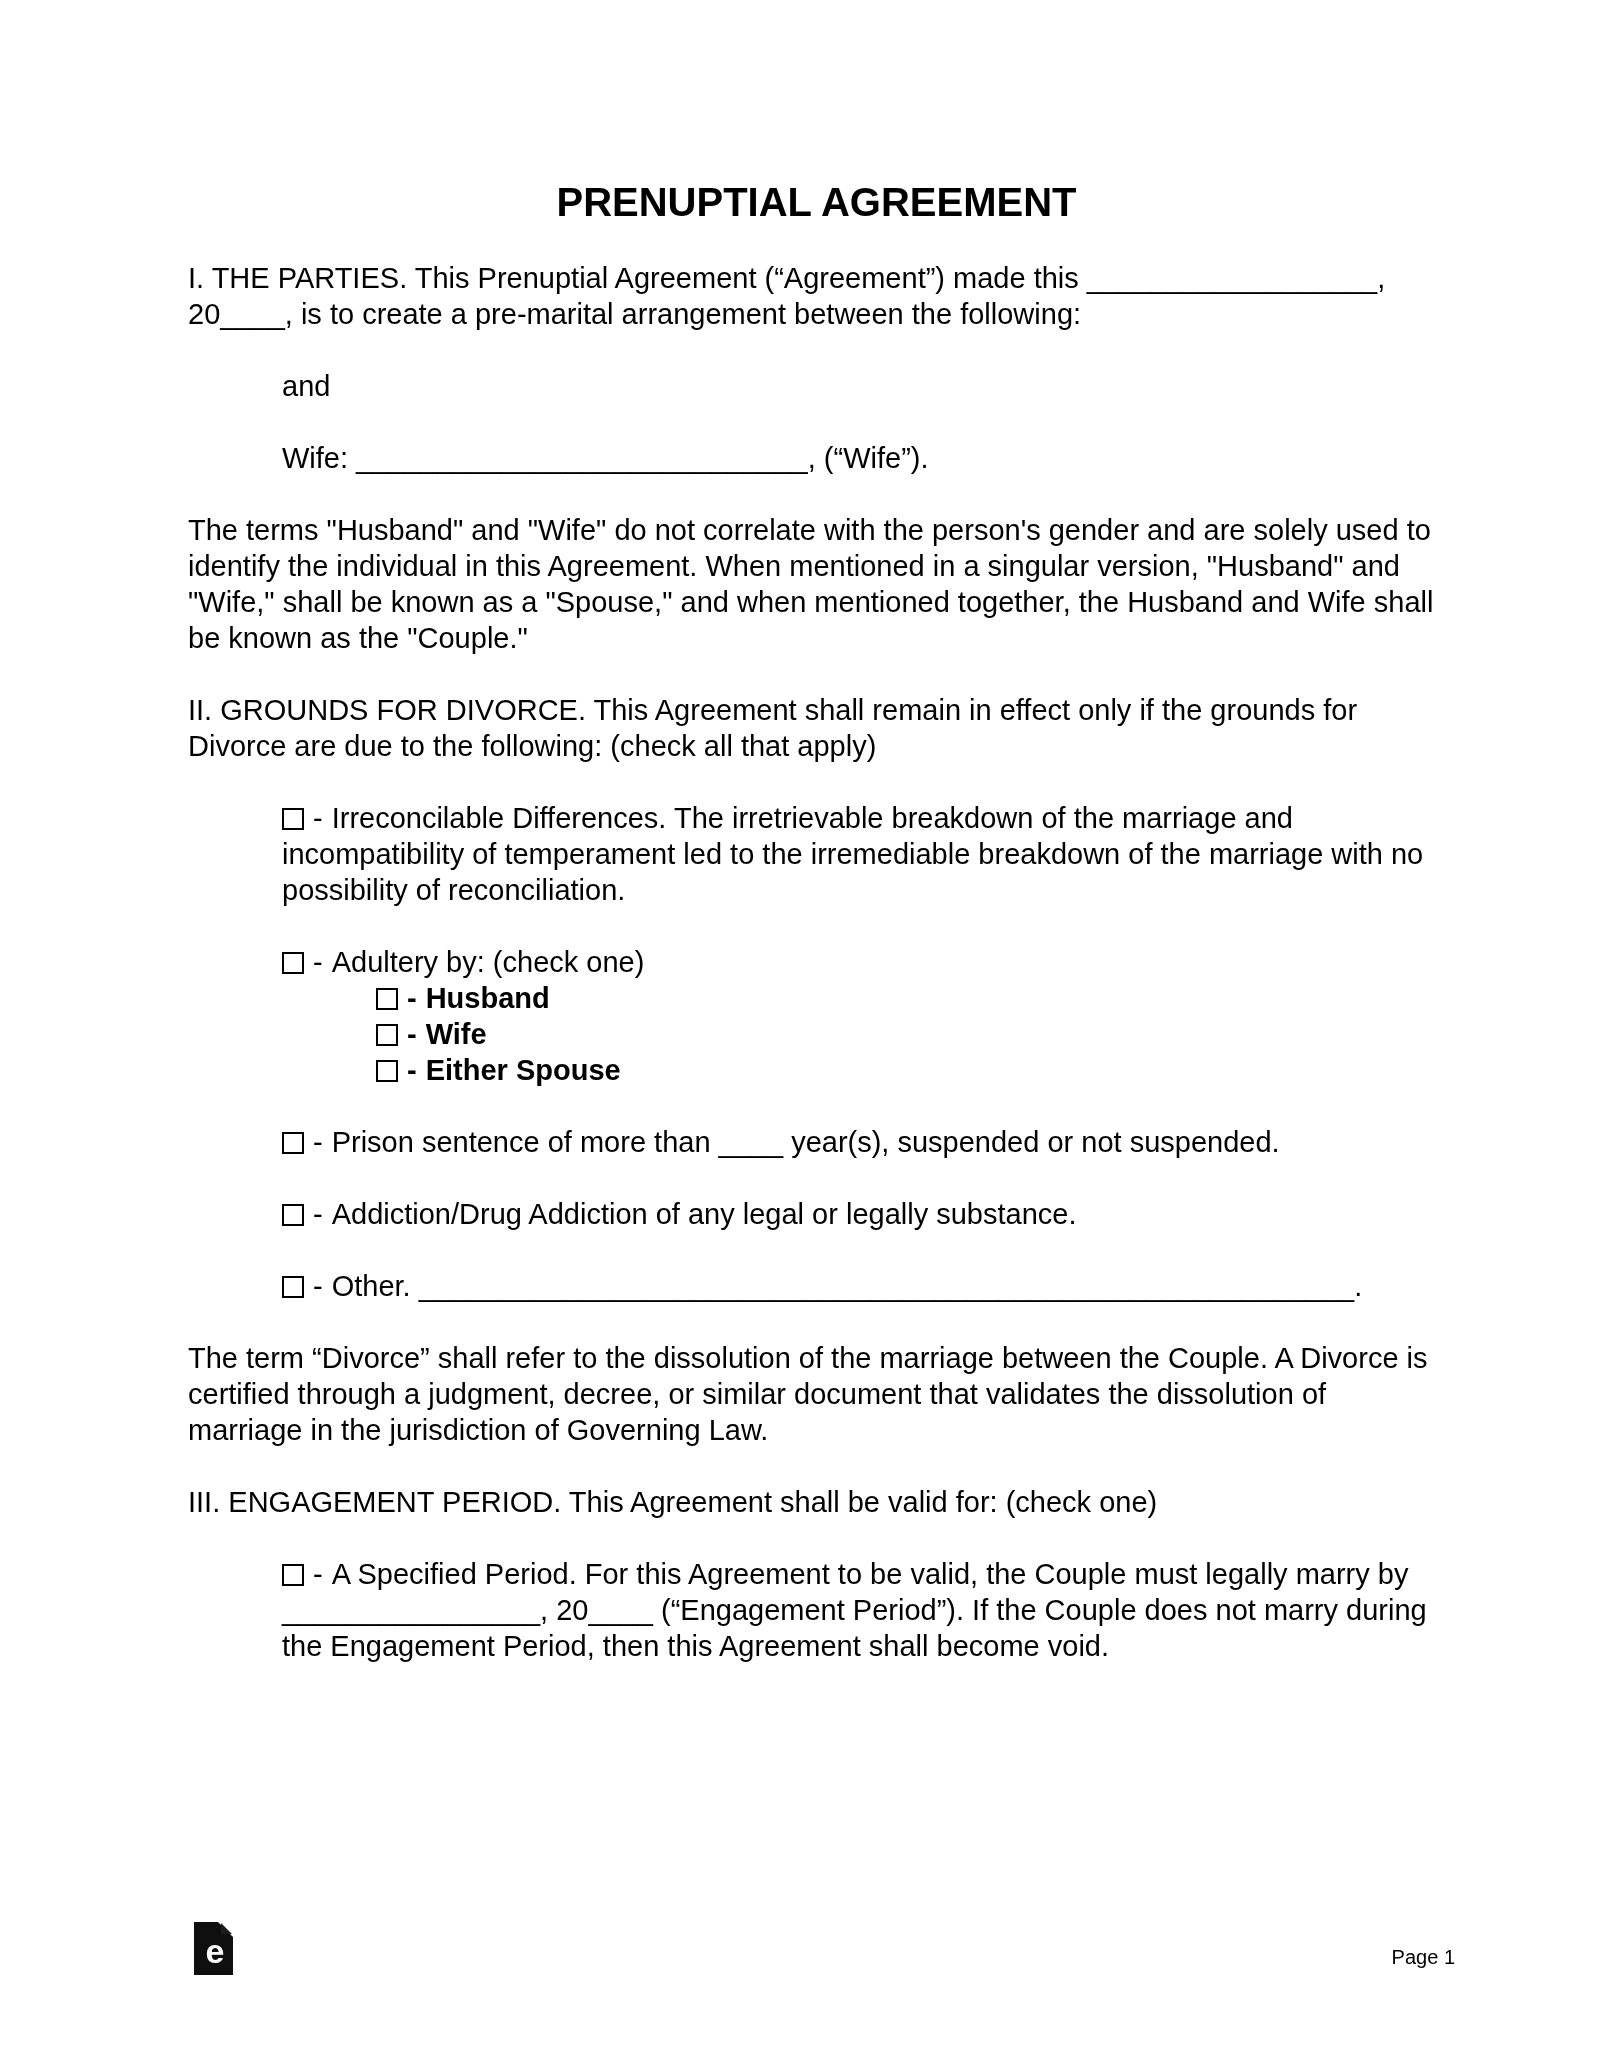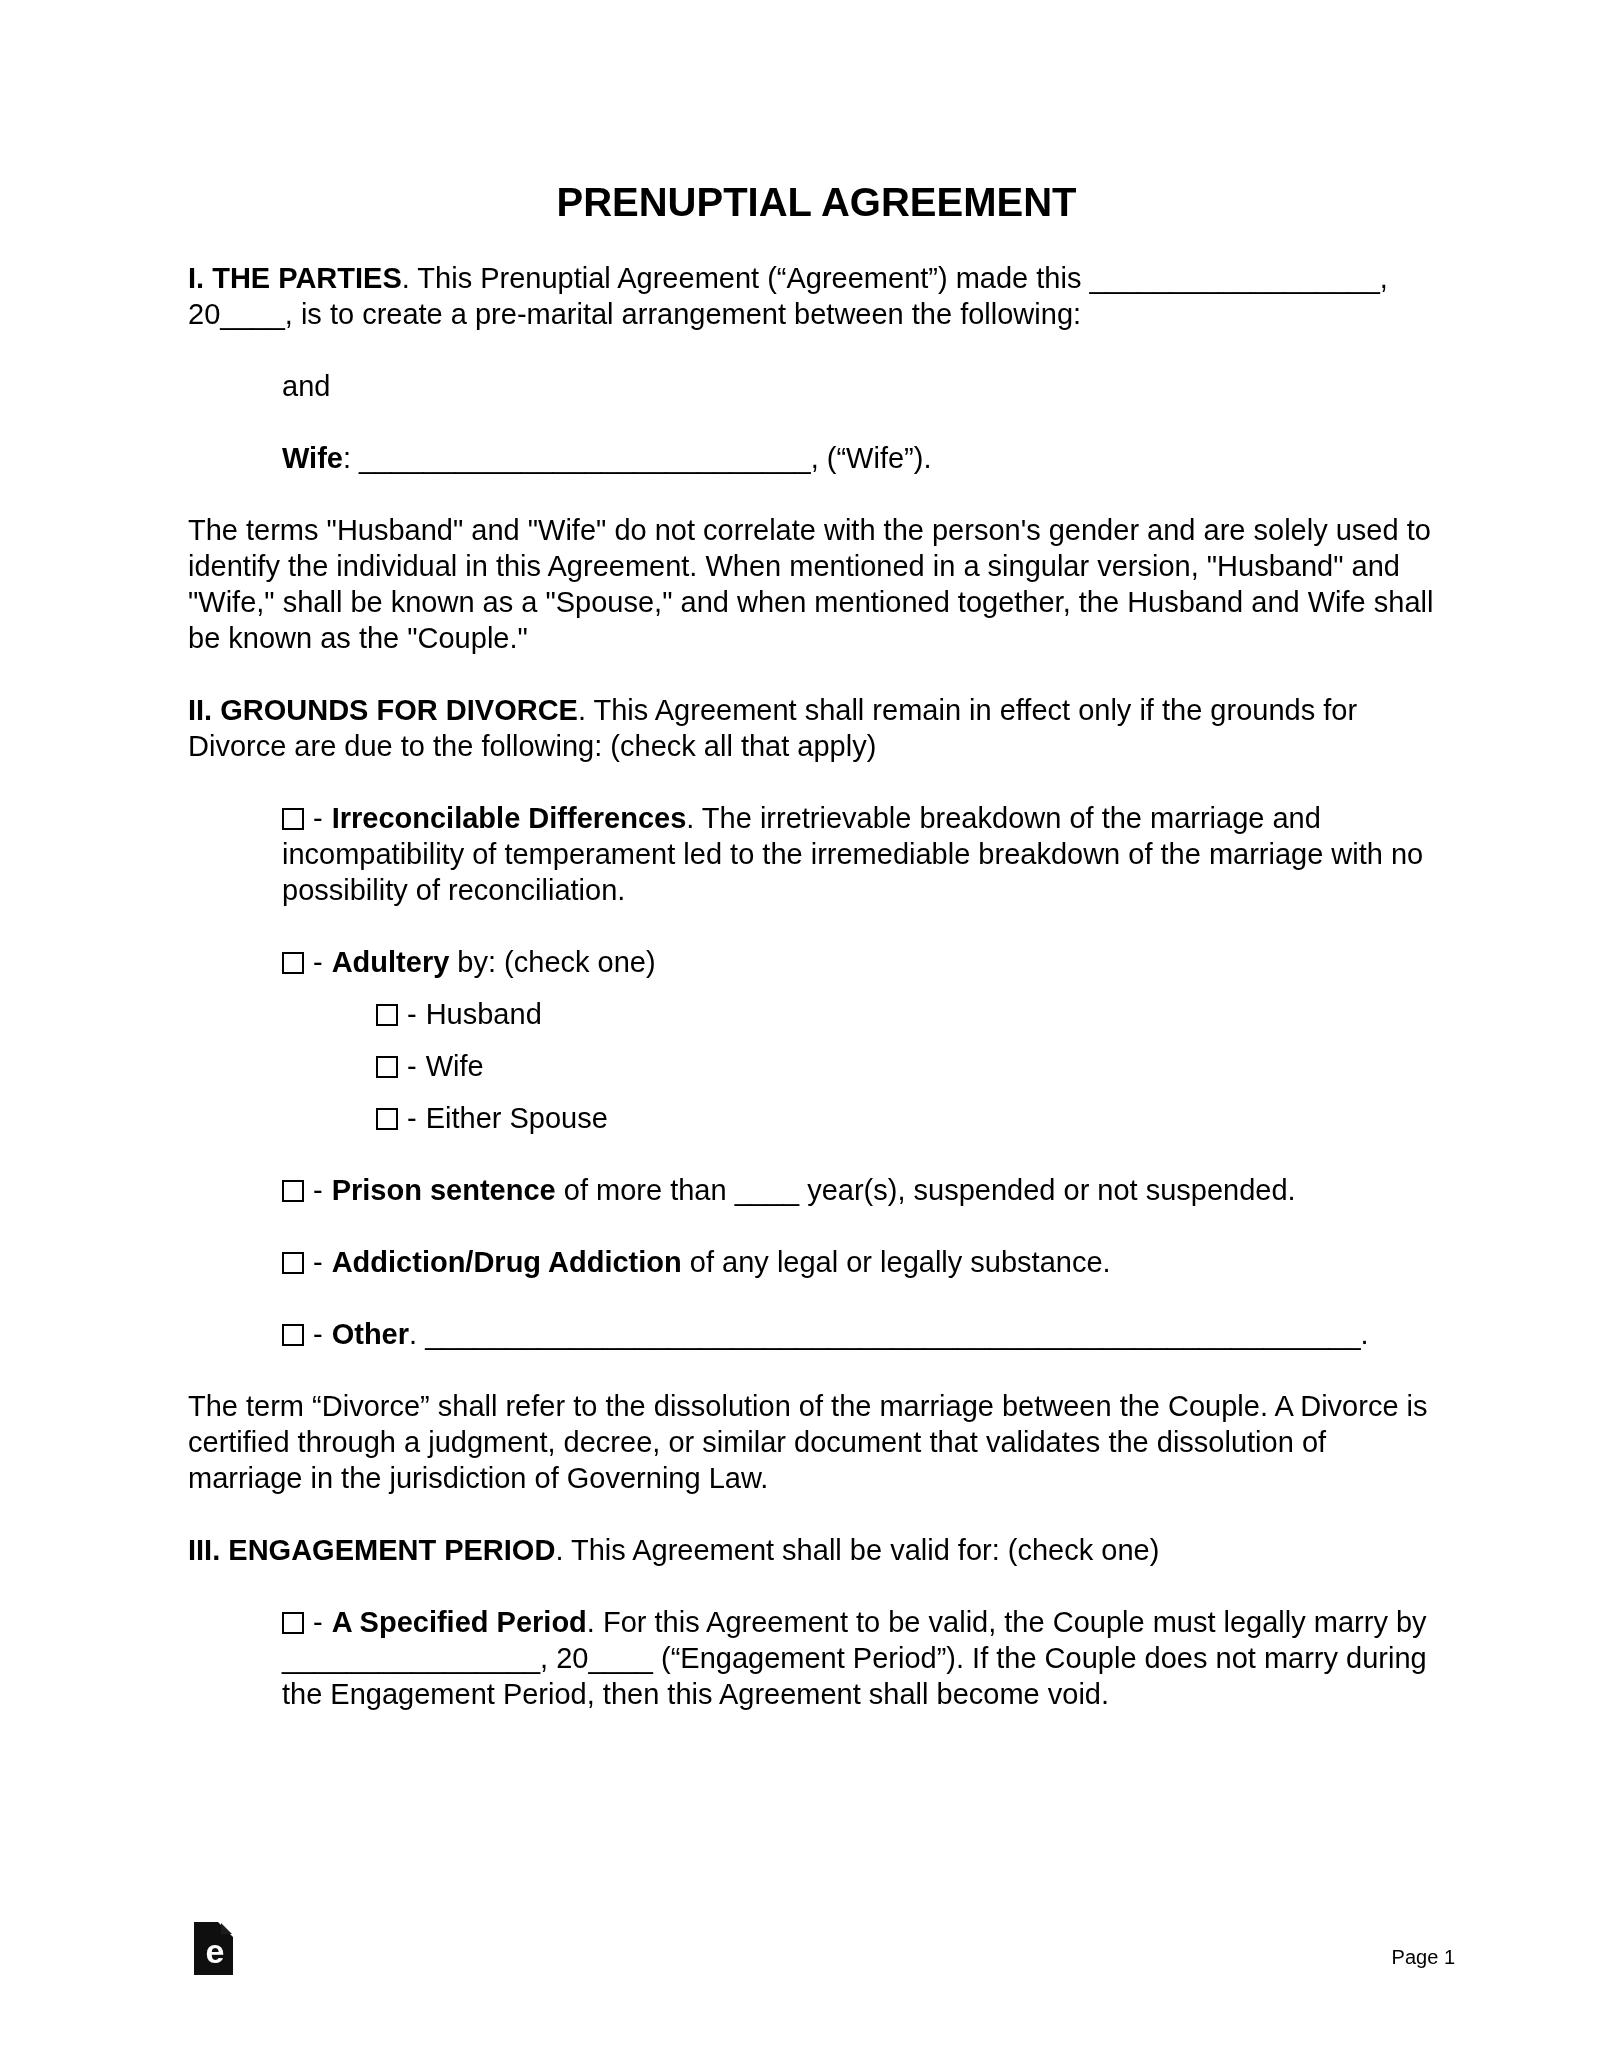--- a/index.html
+++ b/index.html
@@ -21,24 +21,24 @@
     font-size: 29px;
     line-height: 36px;
   }
   .title {
     font-size: 40px;
     line-height: 44px;
     font-weight: bold;
     text-align: center;
   }
   .block { margin-top: 36px; }
-  .tight { margin-top: 16px; }
+  .tight { margin-top: 0; font-weight: bold; }
   .ind1 { margin-left: 94px; }
   .ind2 { margin-left: 188px; }
-  .b { font-weight: bold; text-align: center; }
+  .b { font-weight: normal; text-align: center; }
   .cb {
     display: inline-block;
     width: 22px;
     height: 22px;
     border: 2px solid #000;
     background: #fff;
     margin-right: 9px;
     vertical-align: -2px;
   }
   .dash { margin-right: 9px; }

